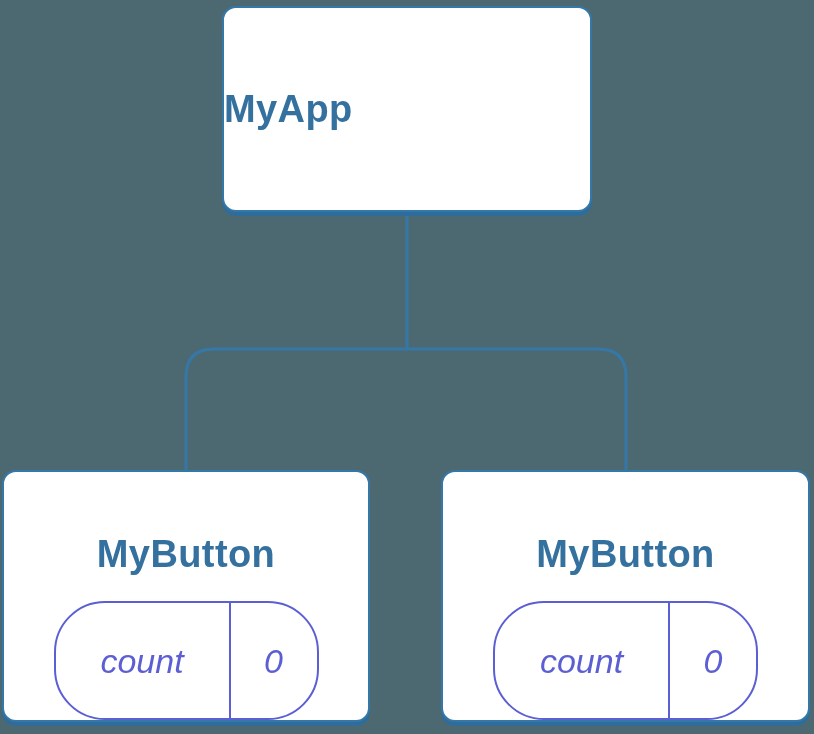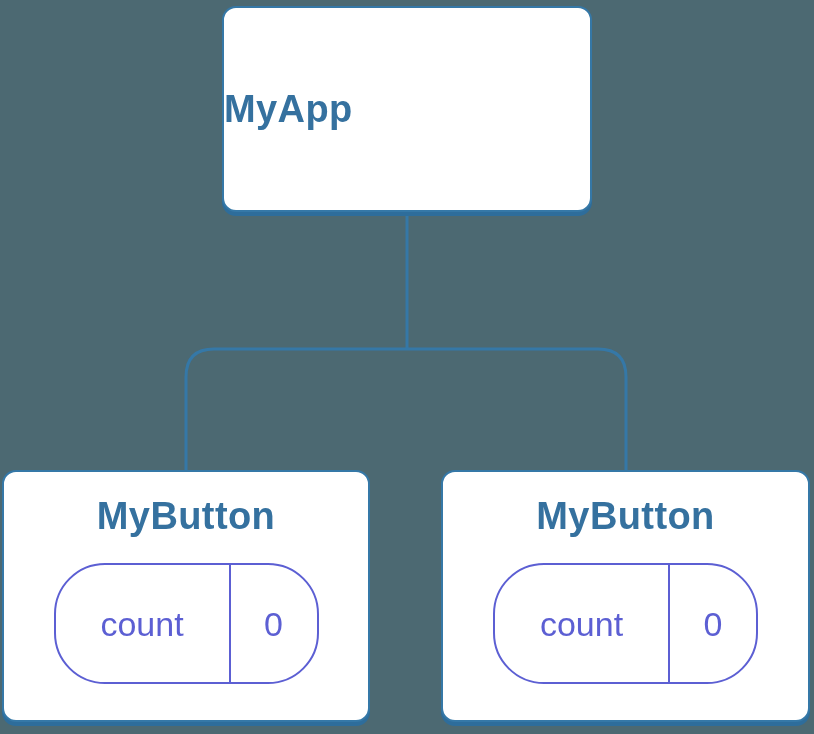--- a/index.html
+++ b/index.html
@@ -39,21 +39,21 @@
     display: flex;
     align-items: center;
   }
   .node-child {
     top: 470px;
     width: 368px;
     height: 252px;
     display: flex;
     flex-direction: column;
     align-items: center;
-    padding-top: 25px;
+    padding-top: 63px;
   }
   .node-child-left  { left: 2px; }
   .node-child-right { left: 441px; width: 369px; }
   .node-label {
     color: #35719f;
     font-size: 38px;
     font-weight: 600;
     letter-spacing: 0.4px;
     line-height: 1;
   }
@@ -61,20 +61,21 @@
     box-sizing: border-box;
     margin-top: 28px;
     width: 265px;
     height: 121px;
     border: 2px solid #5c5fd3;
     border-radius: 51px;
     display: flex;
     align-items: stretch;
     overflow: hidden;
     background: #ffffff;
+    font-style: italic;
   }
   .pill-key-cell {
     flex: 1;
     display: flex;
     align-items: center;
     justify-content: center;
   }
   .pill-divider {
     width: 2px;
     background: #5c5fd3;

